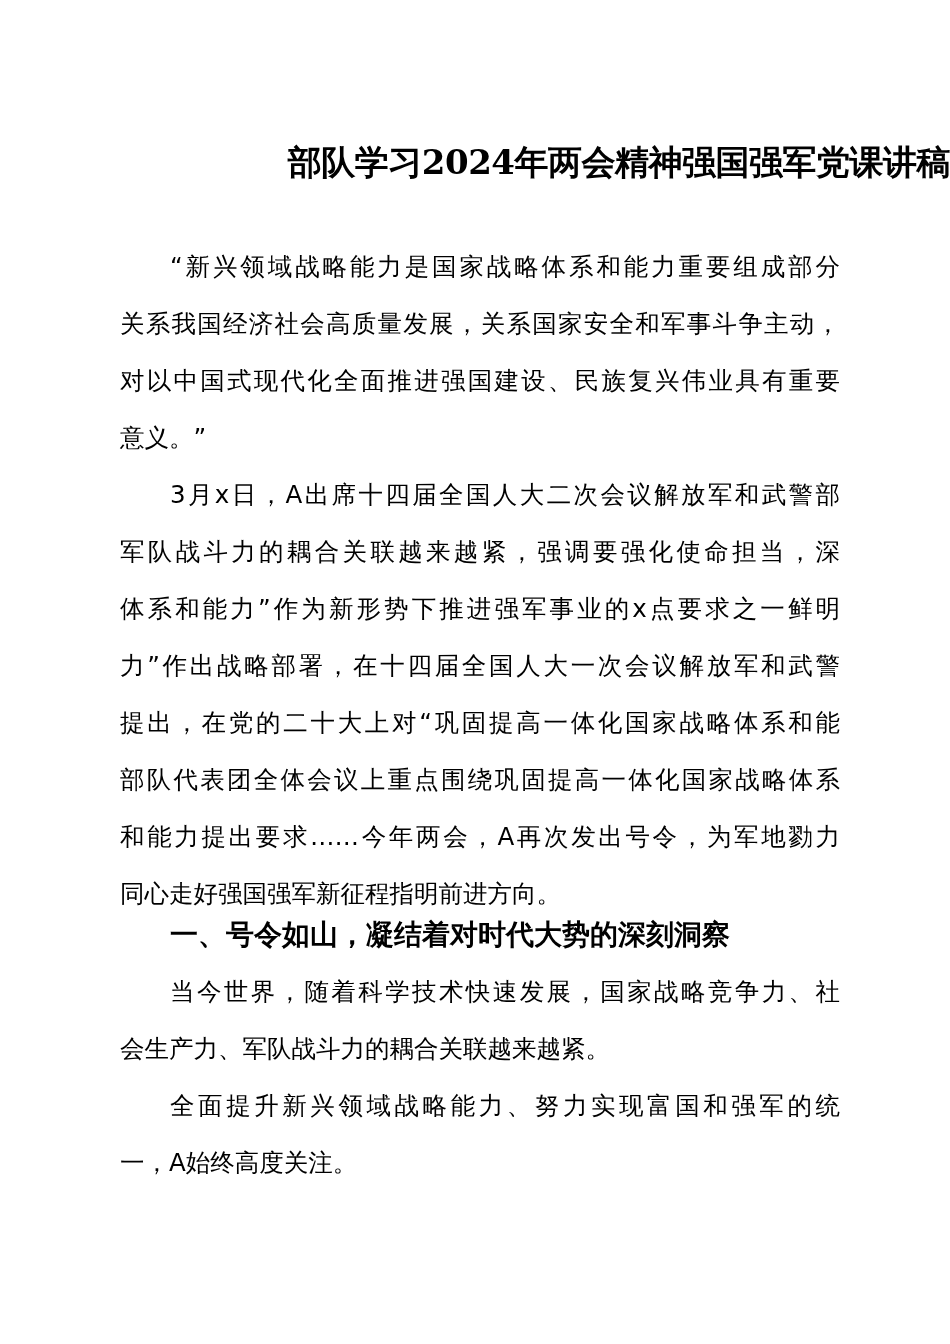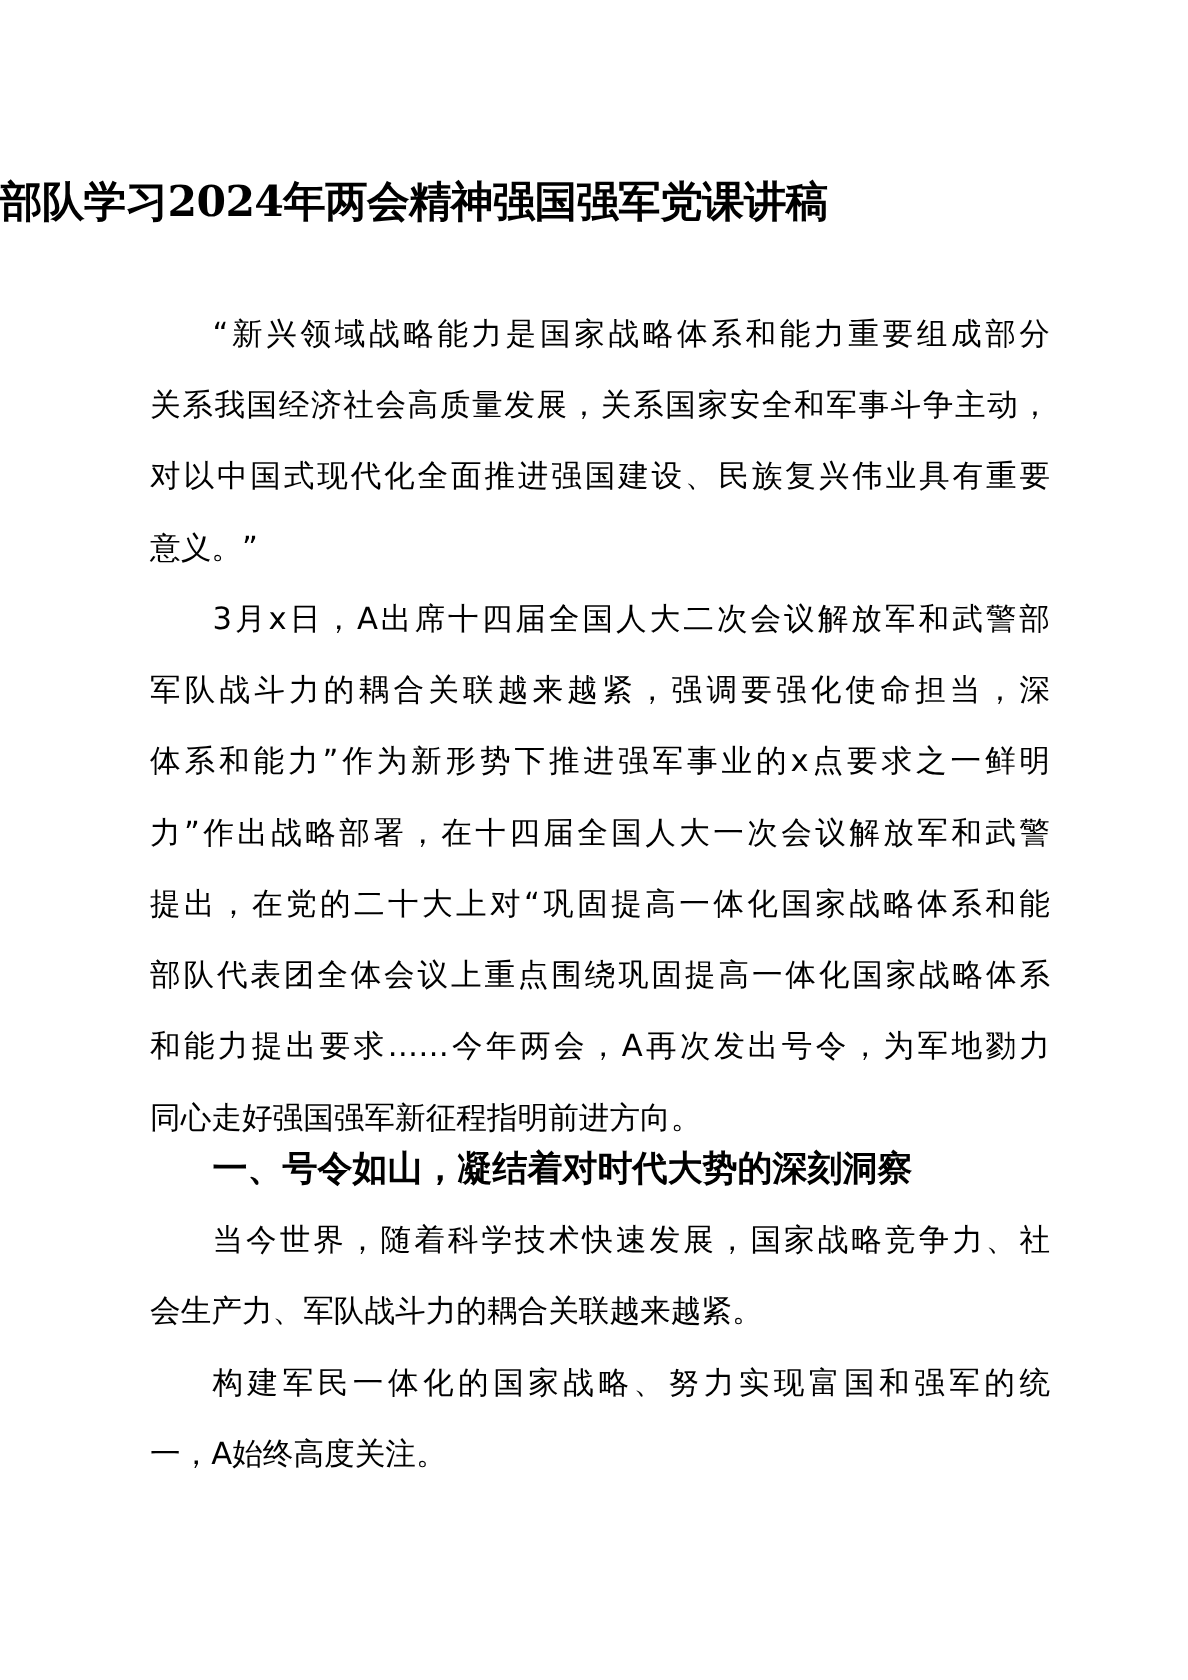--- a/index.html
+++ b/index.html
@@ -20,21 +20,21 @@
       top: 0;
       width: 950px;
       height: 1344px;
       background: #ffffff;
     }
     .title {
       position: absolute;
       left: 0;
       top: 138px;
       width: 950px;
-      text-align: left;
+      text-align: right;
       font-family: "DejaVu Serif", "Liberation Serif", serif;
       font-weight: bold;
       font-size: 34px;
       line-height: 48px;
       letter-spacing: -0.5px;
     }
     .body {
       position: absolute;
       left: 120px;
       top: 230px;
@@ -99,17 +99,17 @@
     </div>
 
     <div class="heading">一、号令如山，凝结着对时代大势的深刻洞察</div>
 
     <div>
       <span class="line indent">当今世界，随着科学技术快速发展，国家战略竞争力、社</span>
       <span class="line last">会生产力、军队战斗力的耦合关联越来越紧。</span>
     </div>
 
     <div>
-      <span class="line indent">构建军民一体化的国家战略、努力实现富国和强军的统</span>
+      <span class="line indent">全面提升新兴领域战略能力、努力实现富国和强军的统</span>
       <span class="line last">一，A始终高度关注。</span>
     </div>
   </div>
 </div>
 
 </body></html>

